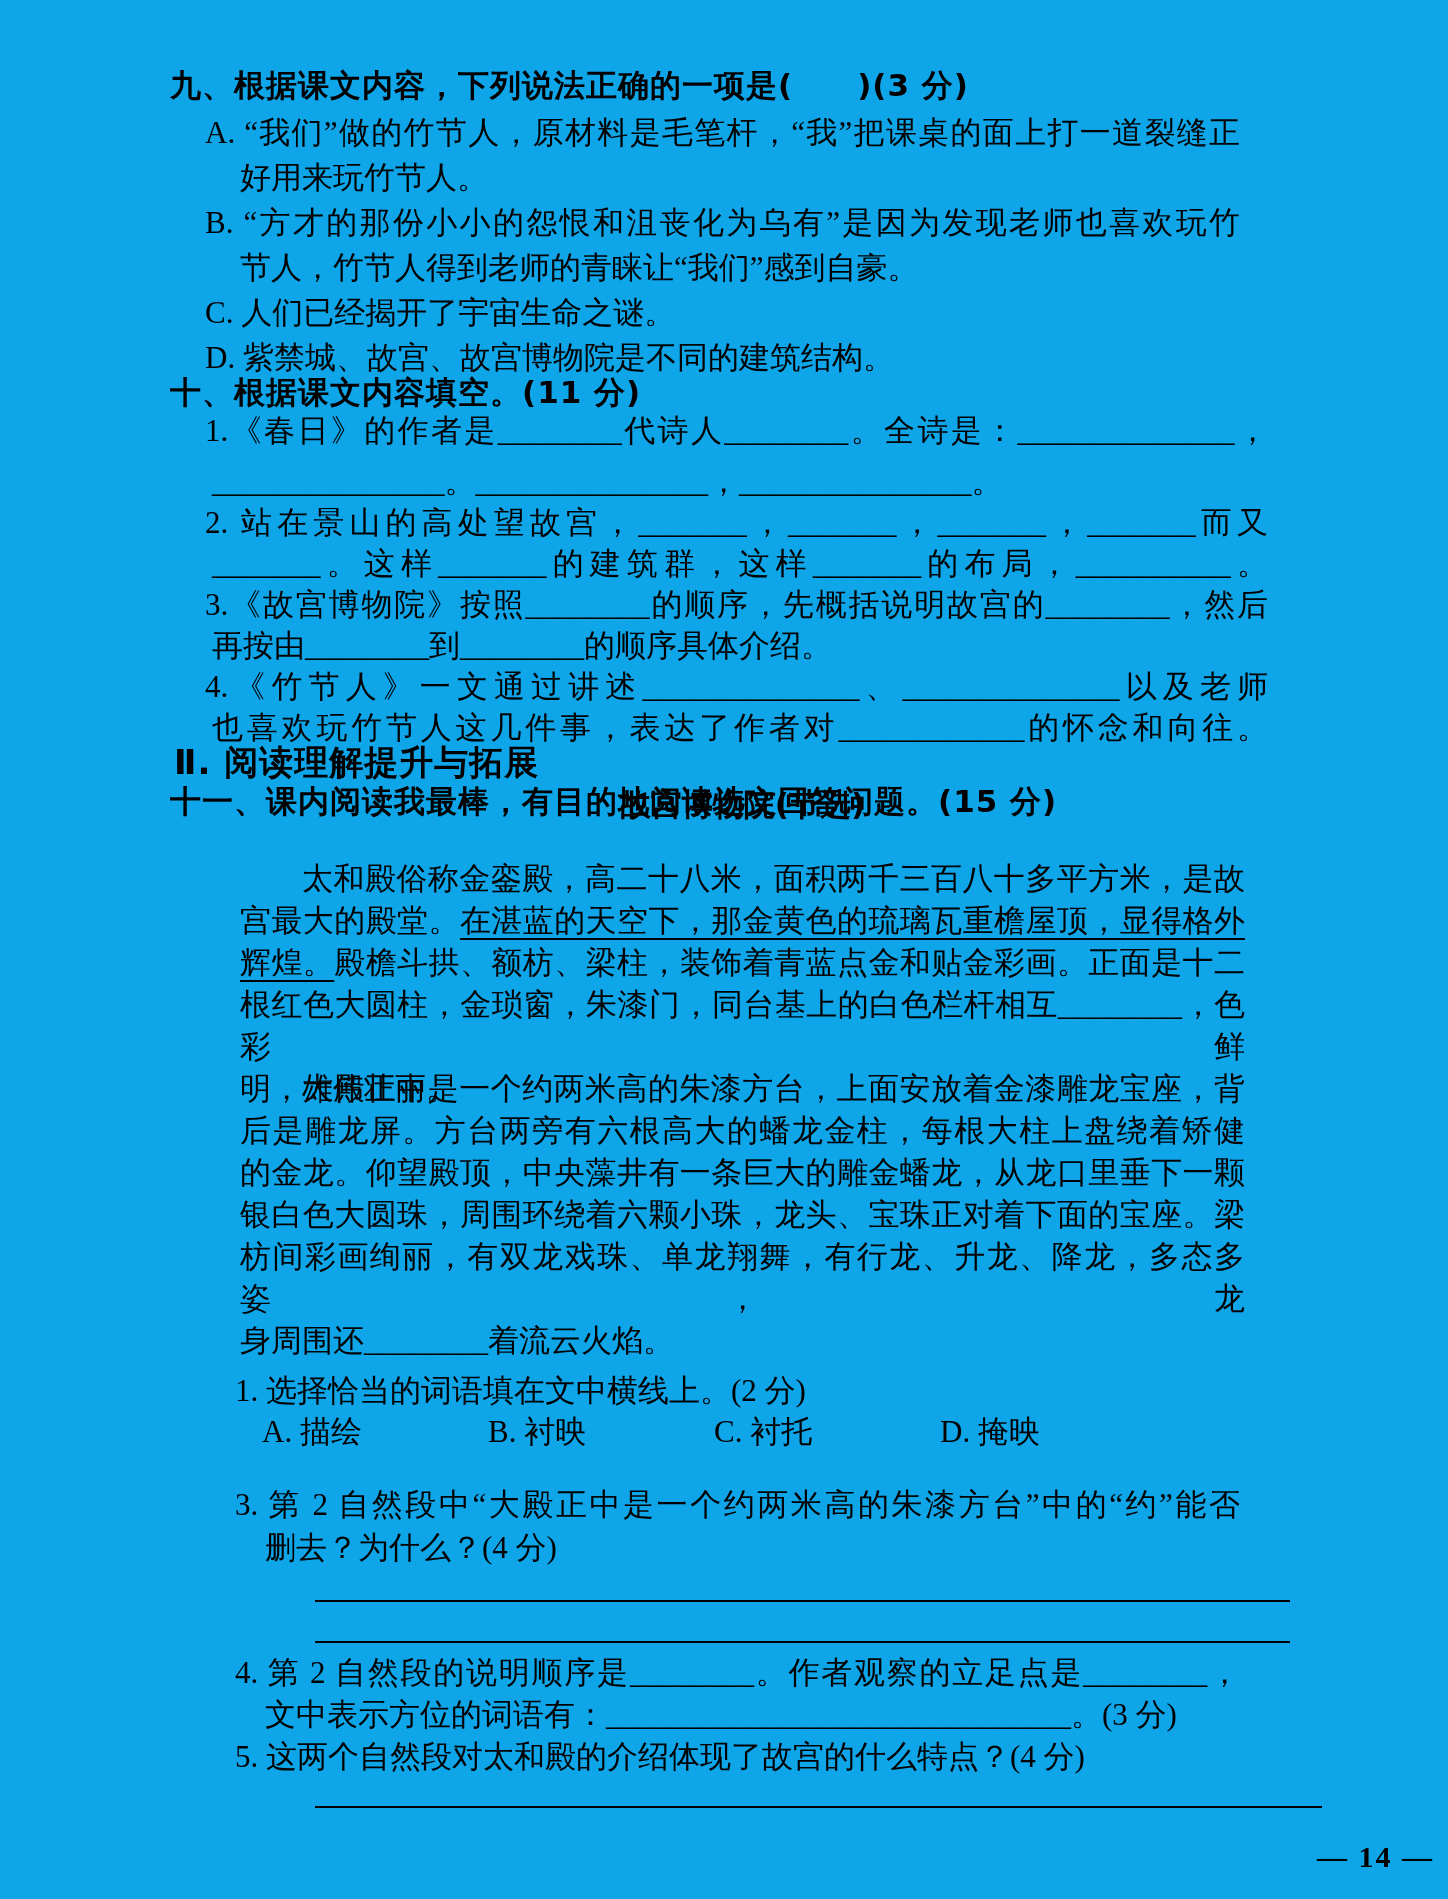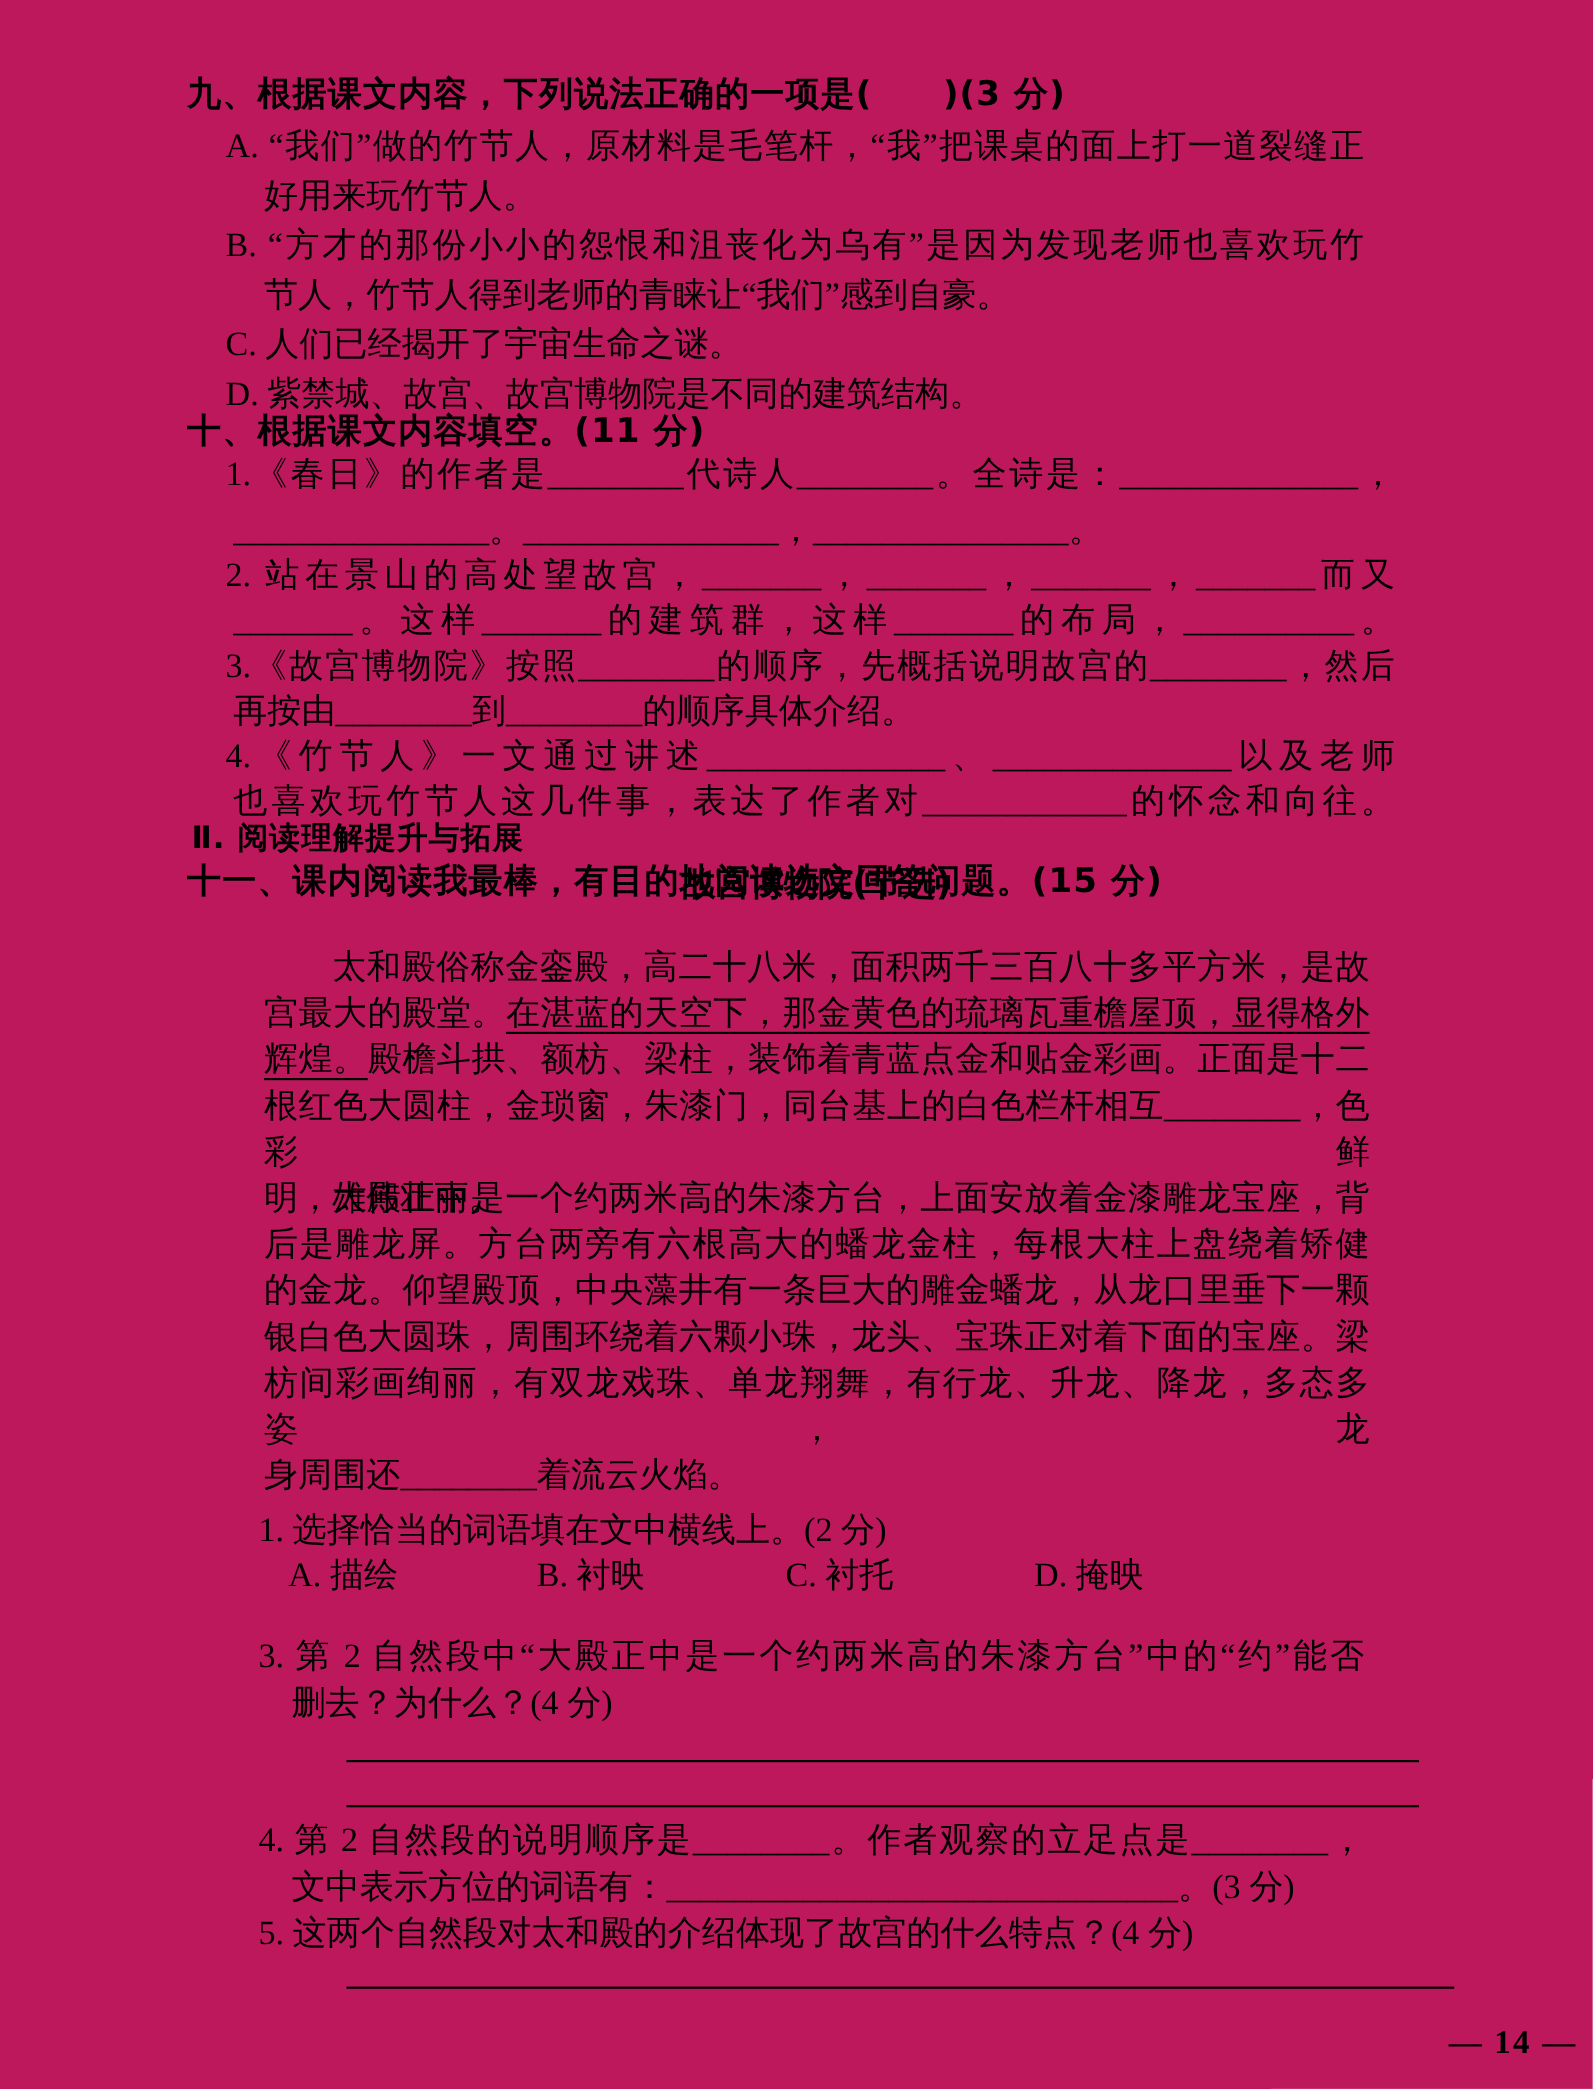--- a/index.html
+++ b/index.html
@@ -1,17 +1,17 @@
 <!DOCTYPE html>
 <html><head>
 <meta charset="utf-8">
 <style>
   html,body{margin:0;padding:0;background:#ffffff;}
   .paper{
-    position:relative;width:1448px;height:1899px;background:#be185d;color:#000;
+    position:relative;width:1448px;height:1899px;background:#0ea5e9;color:#000;
     font-family:"Liberation Serif","DejaVu Serif",serif;font-size:31px;overflow:hidden;
   }
   .abs{position:absolute;left:0;width:1448px;}
   .h{
     margin-left:170px;font-family:"DejaVu Sans","Liberation Sans",sans-serif;
     font-weight:700;font-size:31px;line-height:42px;letter-spacing:1px;
   }
   .ln{font-size:31px;}
   .j{text-align:justify;text-align-last:justify;}
   
@@ -32,21 +32,21 @@
   .u{text-decoration:underline;text-decoration-thickness:2px;text-underline-offset:7px;}
   
   .mlF{margin-left:235px;width:1005px;line-height:44px;}
   .mlG{margin-left:265px;width:975px;line-height:44px;}
   .optrow{margin-left:262px;width:1050px;line-height:44px;}
   .optcell{display:inline-block;width:226px;}
   .optcell:last-child{width:auto;}
   .ansline{position:absolute;height:0;border-top:2px solid #000;}
   .part2h{
     margin-left:174px;font-family:"DejaVu Sans","Liberation Sans",sans-serif;
-    font-weight:700;font-size:28px;line-height:44px;letter-spacing:1px;
+    font-weight:700;font-size:34px;line-height:44px;letter-spacing:1px;
   }
   .footer{
     position:absolute;top:1840px;right:14px;font-weight:700;font-size:30px;
     font-family:"Liberation Serif","DejaVu Serif",serif;letter-spacing:2px;
   }
 </style>
 </head>
 <body>
 
 <div class="paper">

